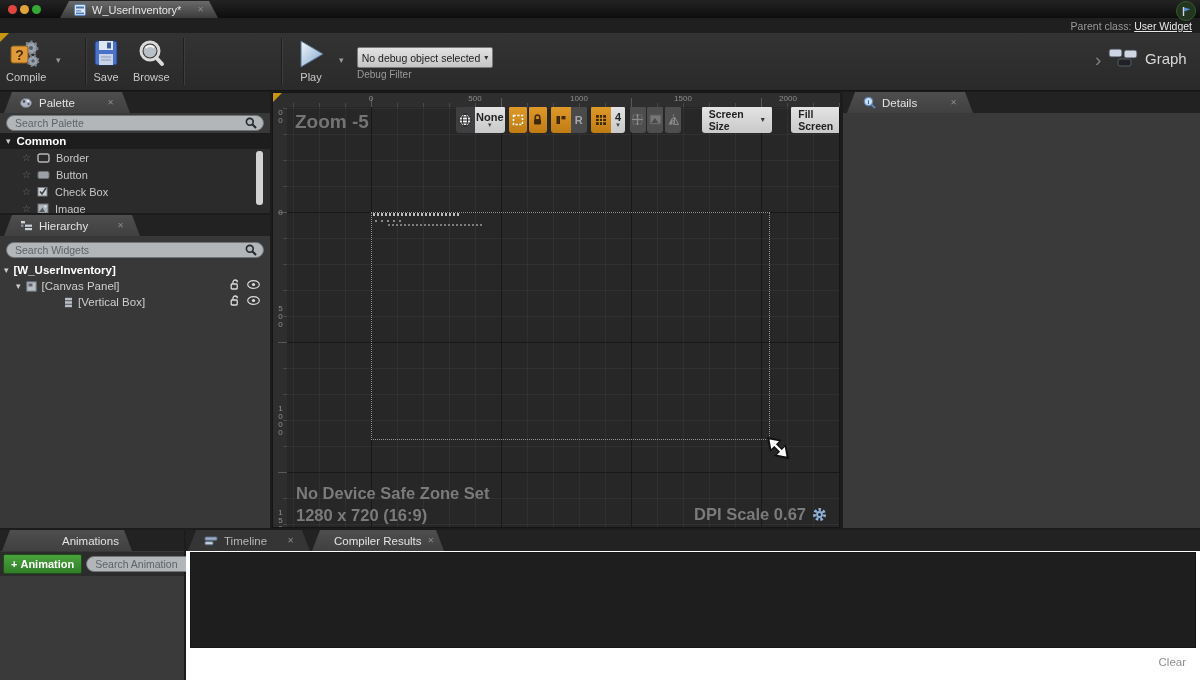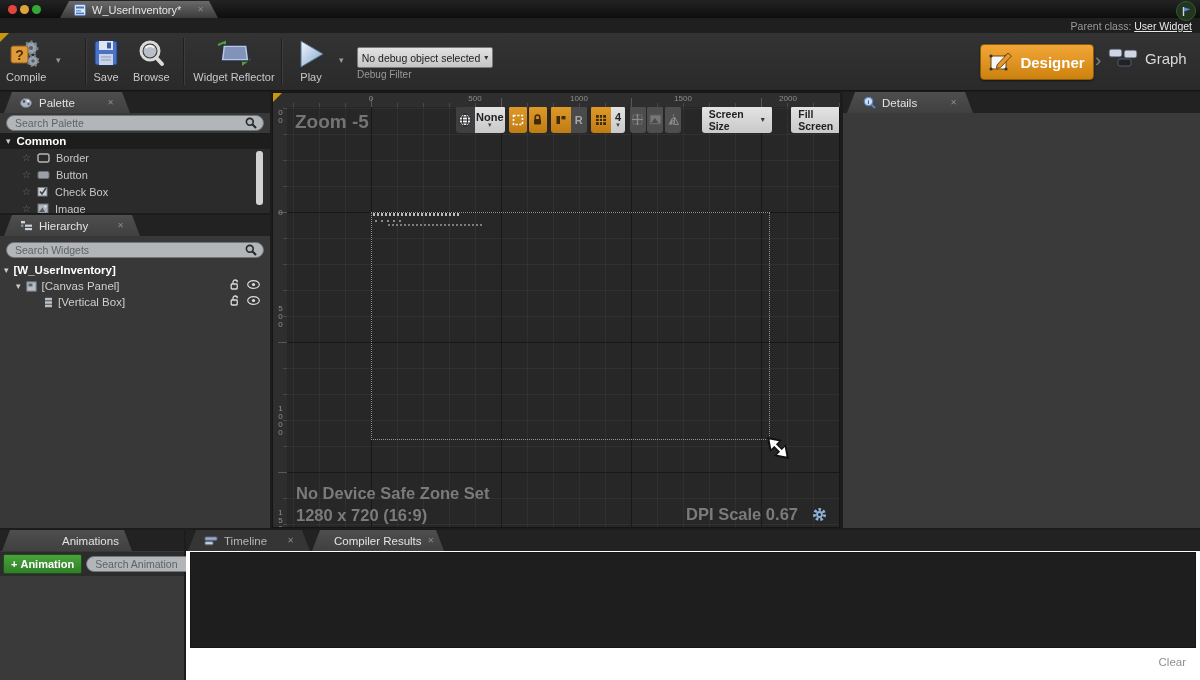--- a/index.html
+++ b/index.html
@@ -99,21 +99,21 @@
      background-position:84px 0,0 105px,6px 0,0 1px;}
   .zoom-lbl{left:8px;top:4px;font-size:19px;font-weight:bold;color:#747474;}
   .design-rect{left:84px;top:105px;width:397px;height:226px;border:1px dotted #979797;}
   .mini-dash-1{left:86px;top:106px;width:86px;height:3px;
      background:repeating-linear-gradient(to right,#bdbdbd 0 2px,transparent 2px 4px);}
   .mini-dots{left:88px;top:113px;width:26px;height:2px;
      background:repeating-linear-gradient(to right,#8a8a8a 0 2px,transparent 2px 6px);}
   .mini-dash-2{left:101px;top:117px;width:94px;height:2px;
      background:repeating-linear-gradient(to right,#7d7d7d 0 2px,transparent 2px 4px);}
   .overlay-txt{left:9px;font-size:16.5px;font-weight:bold;color:#7b7b7b;white-space:nowrap;}
-  .dpi-line{right:12px;top:398px;display:flex;align-items:center;gap:14px;
+  .dpi-line{right:12px;top:398px;display:flex;align-items:center;gap:6px;
      font-size:16.5px;font-weight:bold;color:#7b7b7b;}
 
   
   .dtoolbar{left:169px;top:1px;height:23px;display:flex;align-items:center;}
   .cbtn{height:27px;display:flex;align-items:center;justify-content:center;box-sizing:border-box;}
   .c-light{background:linear-gradient(#e4e4e4,#c9c9c9);color:#222;font-weight:bold;font-size:11px;}
   .c-orange{background:linear-gradient(#e09a28,#bf7c14);}
   .c-dis{background:#4e4e4e;}
   .rl{border-radius:3px 0 0 3px;} .rr{border-radius:0 3px 3px 0;} .ra{border-radius:3px;}
   .gap5{width:5px;} .gap2{width:2px;}
@@ -204,29 +204,20 @@
       <svg width="32" height="30" viewBox="0 0 32 30">
         <circle cx="15" cy="12" r="9" fill="none" stroke="#dadada" stroke-width="3"></circle>
         <circle cx="15" cy="12" r="6.5" fill="#b9bfc6"></circle>
           <path d="M10.5 9 A6 6 0 0 1 19 8.5" stroke="#f2f2f2" stroke-width="2" fill="none"></path>
         <line x1="21.5" y1="19" x2="27" y2="25" stroke="#dadada" stroke-width="4" stroke-linecap="round"></line>
       </svg>
       <span class="lbl">Browse</span>
     </div>
     <div class="abs tb-sep" style="left:183px;"></div>
 
-    <div class="abs tb-btn" style="left:192px;width:84px;">
-      <svg width="38" height="30" viewBox="0 0 38 30">
-        <path d="M3 6 L10 3 L10 9" stroke="#4f9e42" stroke-width="2" fill="none"></path>
-        <path d="M35 20 L28 25 L28 19" stroke="#4f9e42" stroke-width="2" fill="none"></path>
-        <polygon points="8,6 32,6 34,22 6,22" fill="#b9c6e6" stroke="#2a2f3a" stroke-width="1.5"></polygon>
-        <polygon points="10,8 30,8 31.5,20 8.5,20" fill="#8193b8"></polygon>
-      </svg>
-      <span class="lbl">Widget Reflector</span>
-    </div>
     <div class="abs tb-sep" style="left:281px;"></div>
 
     <div class="abs tb-btn" style="left:292px;width:38px;">
       <svg width="28" height="30" viewBox="0 0 28 30">
         <defs>
             <linearGradient id="pg" x1="0" y1="0" x2="1" y2="1">
           <stop offset="0" stop-color="#f2f7fc"></stop>
               <stop offset="1" stop-color="#7fa6cc"></stop>
             </linearGradient>
           </defs>
@@ -235,31 +226,20 @@
       <span class="lbl">Play</span>
     </div>
     <span class="abs caret" style="left:339px;top:22px;">▾</span>
 
     <div class="abs debug-dd">
       <span>No debug object selected</span>
       <span class="caret">▾</span>
     </div>
     <div class="abs debug-lbl">Debug Filter</div>
 
-    <div class="abs designer-btn">
-      <svg width="24" height="20" viewBox="0 0 24 20">
-        <rect x="2" y="4" width="15" height="13" fill="#f7f7f7" stroke="#6b4a08"></rect>
-        <circle cx="2" cy="4" r="1.6" fill="#333"></circle>
-          <circle cx="17" cy="4" r="1.6" fill="#333"></circle>
-        <circle cx="2" cy="17" r="1.6" fill="#333"></circle>
-          <circle cx="17" cy="17" r="1.6" fill="#333"></circle>
-        <path d="M8 13 L19 1 L22.5 4 L11.5 15.5 L7.5 16.5 Z" fill="#e8962c" stroke="#6b4a08"></path>
-      </svg>
-      <span>Designer</span>
-    </div>
     <span class="abs mode-sep">›</span>
     <div class="abs graph-btn">
       <svg width="30" height="22" viewBox="0 0 30 22">
         <rect x="1" y="2" width="13" height="8" rx="2" fill="#cdd6e2" stroke="#3a3f48"></rect>
         <rect x="10" y="12" width="13" height="7" rx="2" fill="#1e2227" stroke="#565c66"></rect>
         <rect x="16" y="3" width="13" height="8" rx="2" fill="#cdd6e2" stroke="#3a3f48"></rect>
       </svg>
       <span>Graph</span>
     </div>
   </div>
@@ -360,21 +340,21 @@
         <svg width="10" height="11" viewBox="0 0 10 11">
           <path d="M3 5 L3 3.2 A2.2 2.2 0 0 1 7.4 3.2" fill="none" stroke="#dcdcdc" stroke-width="1.3"></path>
           <rect x="1.2" y="5" width="6" height="5" rx="0.8" fill="none" stroke="#dcdcdc" stroke-width="1.3"></rect>
         </svg>
         <svg width="13" height="9" viewBox="0 0 13 9">
           <ellipse cx="6.5" cy="4.5" rx="5.8" ry="3.8" fill="none" stroke="#dcdcdc" stroke-width="1.2"></ellipse>
           <circle cx="6.5" cy="4.5" r="1.6" fill="#dcdcdc"></circle>
         </svg>
       </span>
     </div>
-    <div class="hrow" style="top:79px;padding-left:44px;">
+    <div class="hrow" style="top:79px;padding-left:64px;">
       <svg width="9" height="11" viewBox="0 0 9 11">
         <rect x="1" y="0.8" width="7" height="2.6" fill="#b8bec6"></rect>
           <rect x="1" y="4.2" width="7" height="2.6" fill="#b8bec6"></rect>
           <rect x="1" y="7.6" width="7" height="2.6" fill="#b8bec6"></rect>
       </svg>
       <span>[Vertical Box]</span>
       <span class="row-icons">
         <svg width="10" height="11" viewBox="0 0 10 11">
           <path d="M3 5 L3 3.2 A2.2 2.2 0 0 1 7.4 3.2" fill="none" stroke="#dcdcdc" stroke-width="1.3"></path>
           <rect x="1.2" y="5" width="6" height="5" rx="0.8" fill="none" stroke="#dcdcdc" stroke-width="1.3"></rect>

